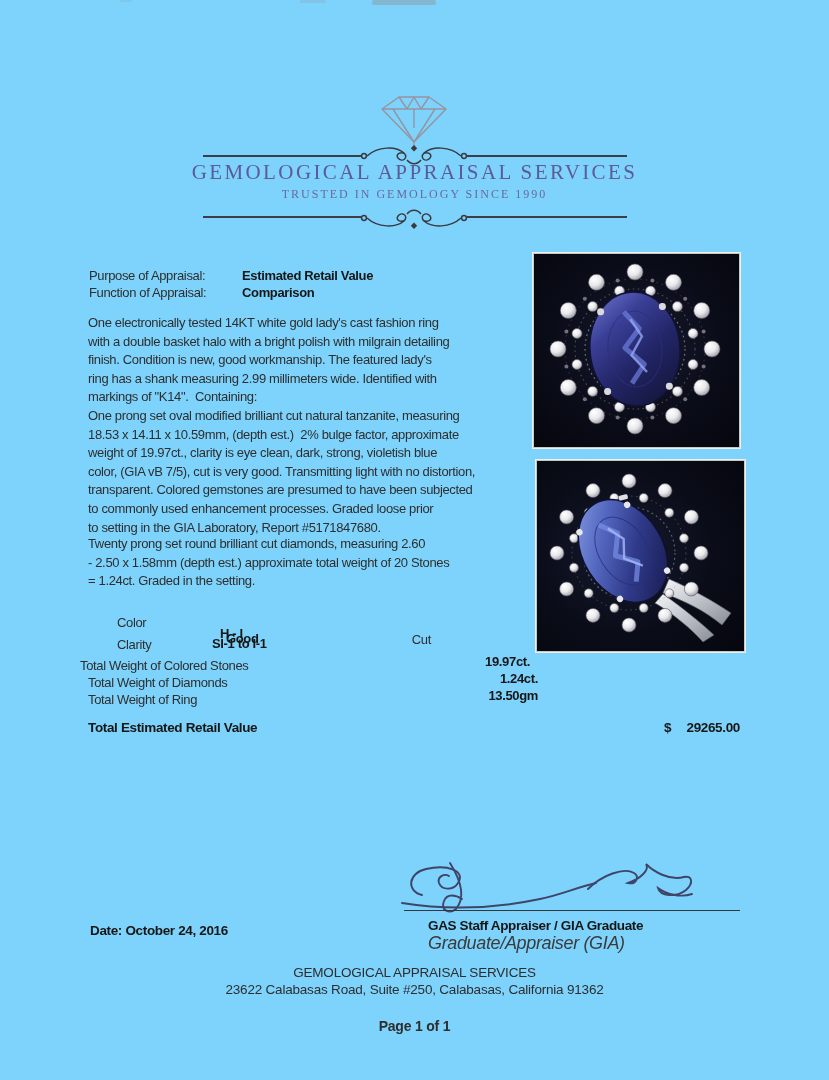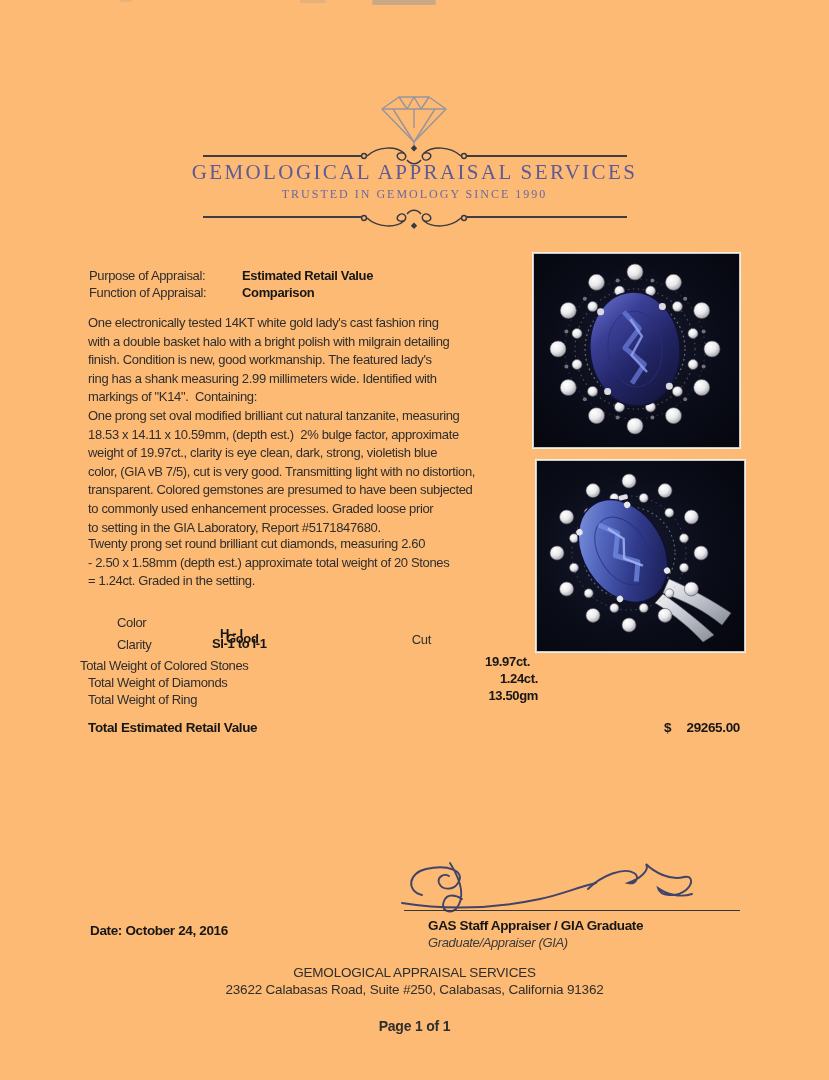--- a/index.html
+++ b/index.html
@@ -1,20 +1,20 @@
 <!DOCTYPE html>
 <html><head>
 <meta charset="utf-8">
 <style>
   html,body{margin:0;padding:0;background:#9a9a9a;}
   .page{
     position:relative;
     width:829px;height:1080px;
     margin:0 auto;
-    background:#fdba74;
+    background:#7dd3fc;
     font-family:"Liberation Sans",sans-serif;
     color:#2e2e2e;
     overflow:hidden;
   }
   .abs{position:absolute;}
   .body-text{
     font-size:13px;
     letter-spacing:-0.35px;
     line-height:18.6px;
     color:#2e2e2e;
@@ -311,19 +311,19 @@
         <path d="M10 46 C 60 54, 110 50, 148 42 C 168 38, 186 30, 204 26"></path>
         <path d="M196 32 C 210 18, 232 10, 242 16 C 248 20, 244 28, 236 26 C 248 22, 258 13, 254 7 C 262 15, 278 24, 292 20 C 300 18, 302 26, 294 33 C 284 41, 268 39, 266 31 C 274 37, 288 41, 300 37"></path>
       </g>
     </svg>
   </div>
   <div class="abs" style="left:404px;top:910px;width:336px;border-top:1.6px solid #33383f;"></div>
 
   <div class="abs body-text b" style="left:90px;top:922px;font-size:13.5px;"><span>Date:</span>&nbsp;<span>October 24, 2016</span></div>
 
   <div class="abs body-text b" style="left:428px;top:917px;font-size:13.5px;">GAS Staff Appraiser / GIA Graduate</div>
-  <div class="abs body-text i" style="left:428px;top:934px;font-size:13px;color:#3b3b3b;">Graduate/Appraiser (GIA)</div>
+  <div class="abs body-text i" style="left:428px;top:934px;font-size:18px;color:#3b3b3b;">Graduate/Appraiser (GIA)</div>
 
   <div class="abs footer-line" style="top:965px;">GEMOLOGICAL APPRAISAL SERVICES</div>
   <div class="abs footer-line" style="top:982px;">23622 Calabasas Road, Suite #250, Calabasas, California 91362</div>
   <div class="abs footer-line b" style="top:1018px;font-size:14px;">Page 1 of 1</div>
 
 </div>
 
 </body></html>

